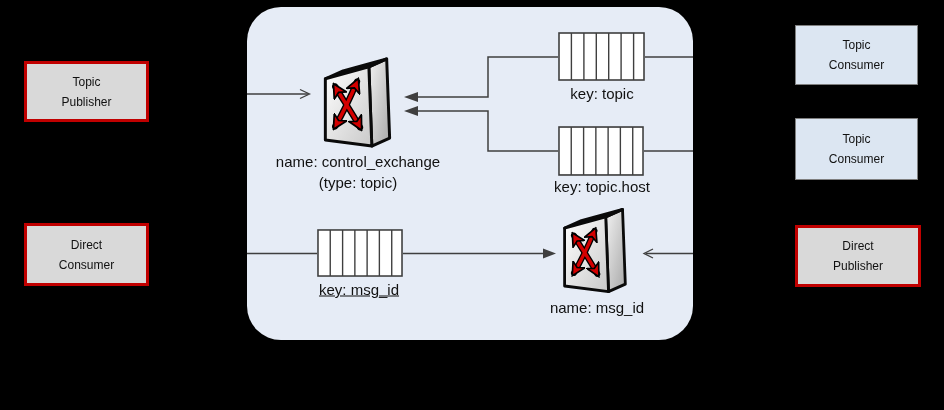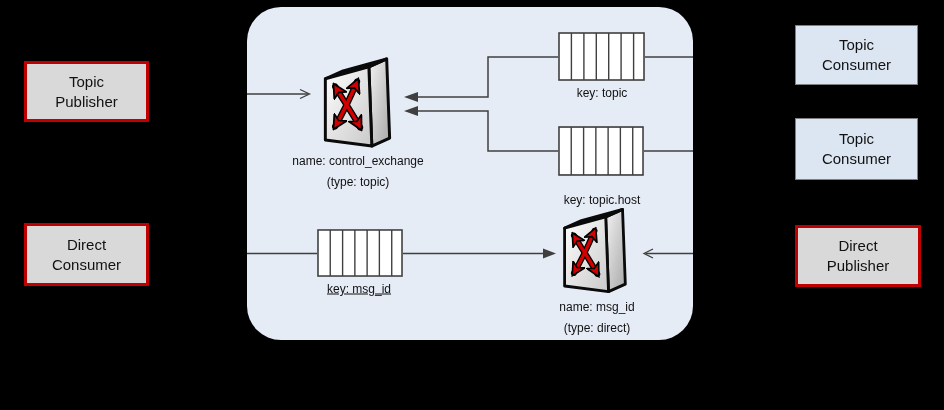--- a/index.html
+++ b/index.html
@@ -9,33 +9,33 @@
     font-family:"Liberation Sans", sans-serif;
     color:var(--text,#111);
   }
   .abs{position:absolute;}
   .broker-container{
     left:247px;top:7px;width:446px;height:333px;border-radius:34px;
     background:var(--container-fill,#E6ECF6);
   }
   .node{
     display:flex;flex-direction:column;align-items:center;justify-content:center;
-    text-align:center;font-size:15px;line-height:20px;box-sizing:border-box;
+    text-align:center;font-size:12px;line-height:20px;box-sizing:border-box;
   }
   .node.publisher-style{
     background:var(--publisher-box-fill,#D9D9D9);
     border:3px solid var(--publisher-box-border,#C00000);
   }
   .node.consumer-style{
     background:var(--consumer-box-fill,#DCE6F2);
     border:1px solid var(--consumer-box-border,#7F7F7F);
   }
   .lbl{
     transform:translate(-50%,-50%);
-    font-size:12px;line-height:21px;text-align:center;white-space:nowrap;
+    font-size:15px;line-height:21px;text-align:center;white-space:nowrap;
   }
   svg{display:block;}
   .lines path{stroke:var(--line,#3F3F3F);stroke-width:1.5;fill:none;}
   .lines path.openhead{stroke-width:1.3;}
   .lines polygon{fill:var(--line,#3F3F3F);stroke:none;}
   .queue rect{fill:var(--queue-fill,#fff);stroke:var(--line,#3F3F3F);stroke-width:1.6;}
   .queue line{stroke:var(--line,#3F3F3F);stroke-width:1.4;}
   .xarrow-outline{stroke:#000;stroke-width:6.4;fill:none;stroke-linecap:round;}
   .xarrow{stroke:var(--exchange-arrow-red,#D40000);stroke-width:3.6;fill:none;}
 </style>
@@ -129,34 +129,33 @@
     <rect x="1" y="1" width="85" height="47"></rect>
     <line x1="13.4" y1="1" x2="13.4" y2="48"></line>
       <line x1="25.9" y1="1" x2="25.9" y2="48"></line>
     <line x1="38.3" y1="1" x2="38.3" y2="48"></line>
       <line x1="50.7" y1="1" x2="50.7" y2="48"></line>
     <line x1="63.1" y1="1" x2="63.1" y2="48"></line>
       <line x1="75.6" y1="1" x2="75.6" y2="48"></line>
   </svg>
 
   <div class="abs lbl" style="left:602px;top:93px;">key: topic</div>
-  <div class="abs lbl" style="left:602px;top:200px;text-align:right;">key: topic.host</div>
+  <div class="abs lbl" style="left:602px;top:186px;text-align:right;">key: topic.host</div>
   <div class="abs lbl" style="left:359px;top:289px;text-decoration:underline;">key: msg_id</div>
 
   <svg class="abs" style="left:319px;top:57px;" width="76" height="91" viewBox="0 0 76 92">
       <use href="#exchange-sym"></use>
     </svg>
   <div class="abs lbl" style="left:358px;top:182px;">(type: topic)</div>
   <div class="abs lbl" style="left:358px;top:161px;">name: control_exchange</div>
 
   <svg class="abs" style="left:559px;top:207px;" width="71" height="87" viewBox="0 0 76 92">
       <use href="#exchange-sym"></use>
     </svg>
   <div class="abs lbl" style="left:597px;top:307px;">name: msg_id</div>
-  <div class="abs lbl" style="left:597px;top:328px;">(type: direct)</div>
 
   <div class="abs node publisher-style" style="left:24px;top:61px;width:125px;height:61px;">
     <span>Topic</span>
     <span>Publisher</span>
   </div>
   <div class="abs node publisher-style" style="left:24px;top:223px;width:125px;height:63px;">
     <span>Direct</span>
     <span>Consumer</span>
   </div>
   <div class="abs node consumer-style" style="left:795px;top:25px;width:123px;height:60px;">

